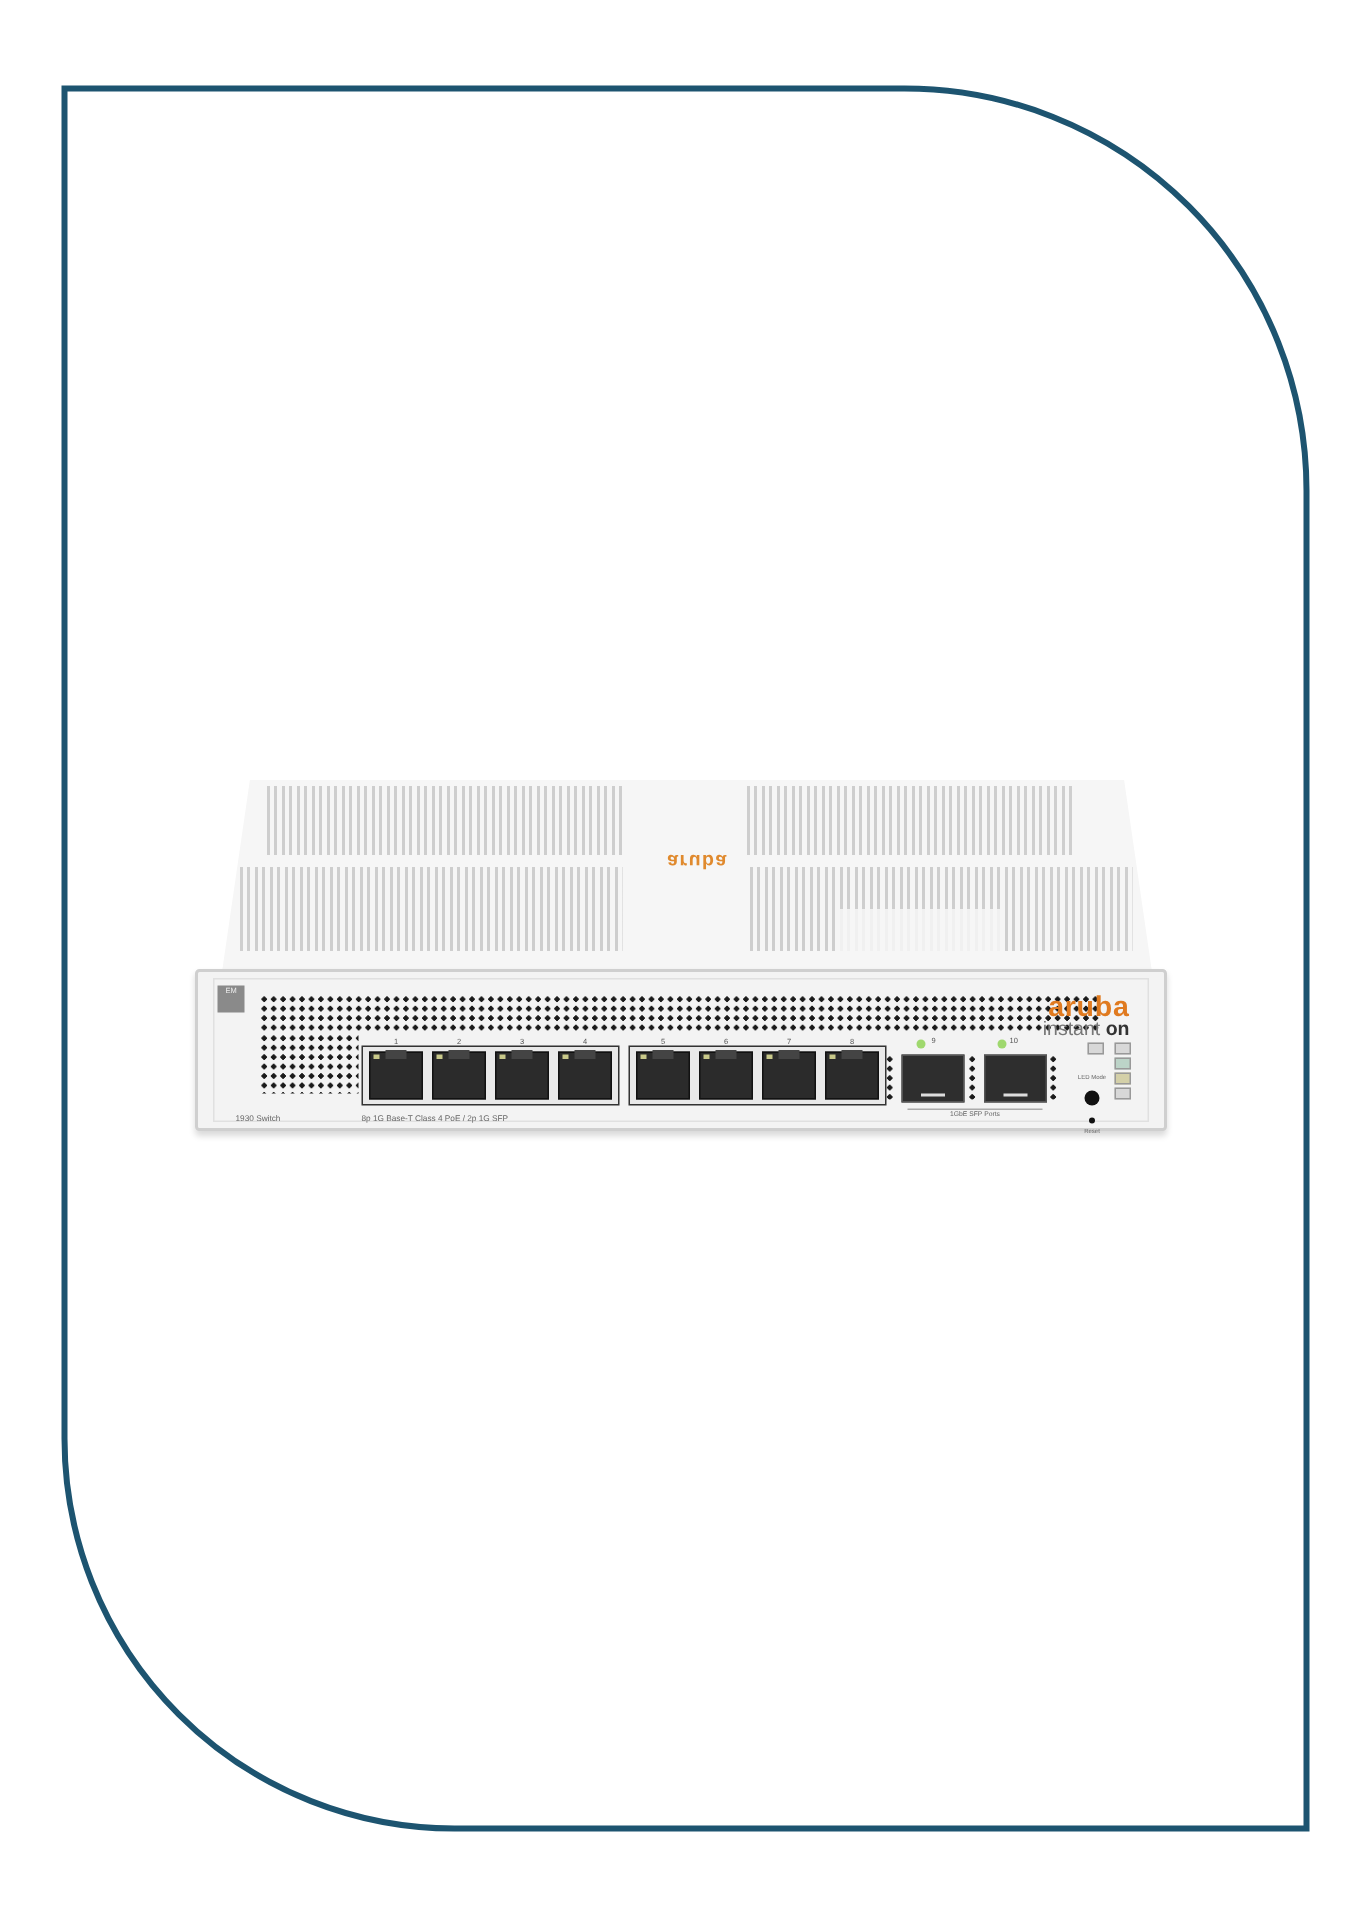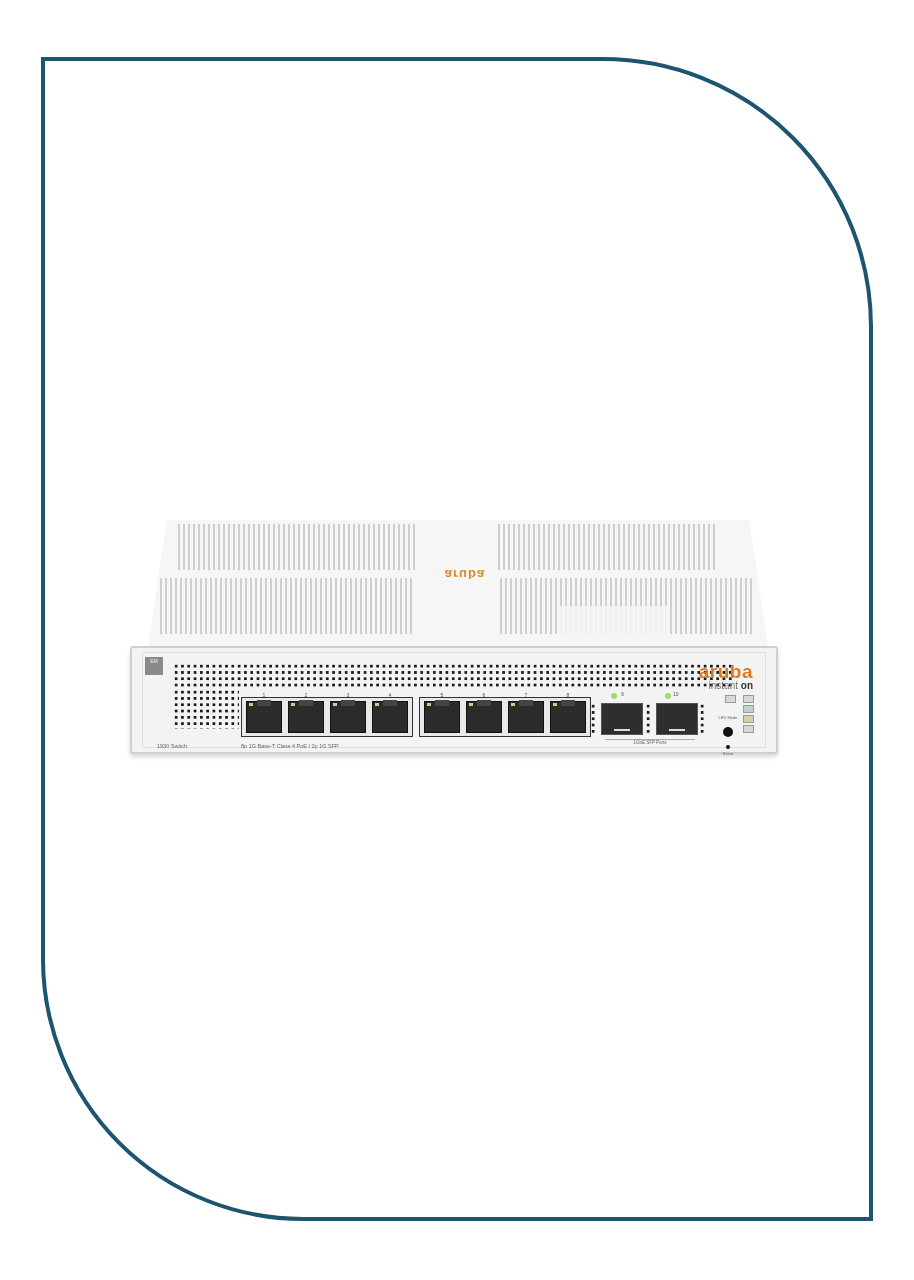--- a/index.html
+++ b/index.html
@@ -92,21 +92,21 @@
     .sfp-num.n2 { left:530px; }
     .sfp-caption {
       position:absolute; left:462px; top:86px; width:90px; text-align:center; font-size:4.5px; color:#666;
       border-top:1px solid #aaa;
     }
 
     .brand {
       position:absolute; right:12px; top:10px; text-align:right;
     }
     .brand .aruba { font-size:19px; color:#e07a1f; font-weight:bold; letter-spacing:.5px; line-height:18px; }
-    .brand .instant { font-size:10px; color:#777; line-height:10px; }
+    .brand .instant { font-size:13px; color:#777; line-height:10px; }
     .brand .instant b { color:#333; }
     .sled { position:absolute; width:9px; height:6px; border:1px solid #999; background:#d8d8d8; }
 
     .mode-btn { position:absolute; left:604px; top:74px; width:10px; height:10px; border-radius:50%; background:#111; }
     .mode-label { position:absolute; left:598px; top:62px; font-size:4px; color:#666; width:22px; text-align:center; }
     .reset-btn { position:absolute; left:607px; top:92px; width:4px; height:4px; border-radius:50%; background:#111; }
     .reset-label { position:absolute; left:598px; top:98px; font-size:4px; color:#666; width:22px; text-align:center; }
 
     .model-label { position:absolute; left:14px; top:90px; font-size:5.5px; color:#666; white-space:nowrap; }
     .desc-label { position:absolute; left:98px; top:90px; font-size:5.5px; color:#666; white-space:nowrap; }

